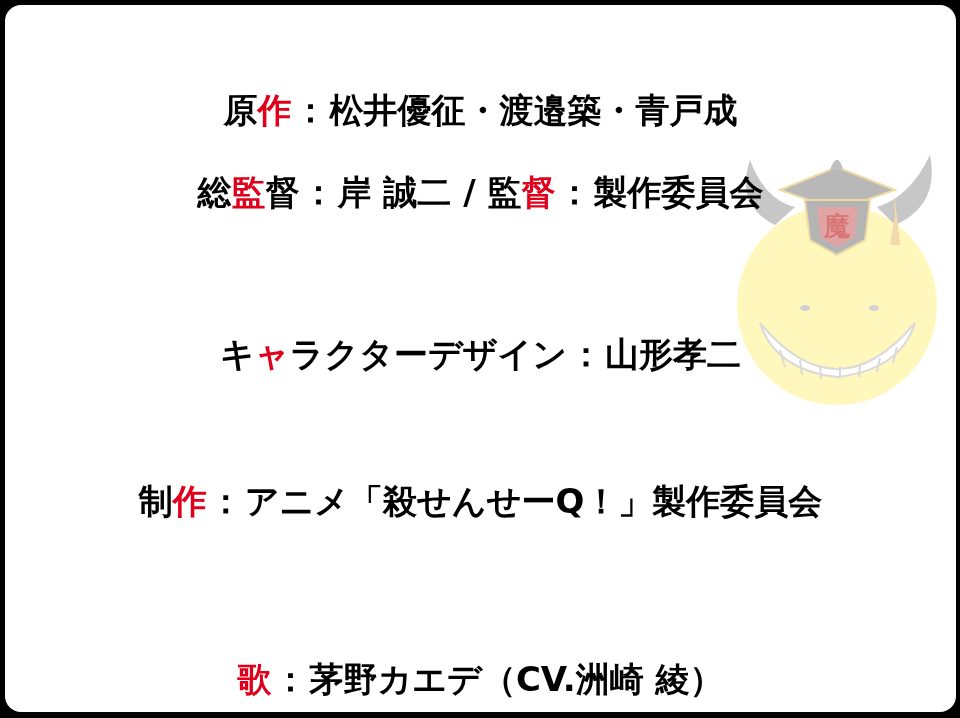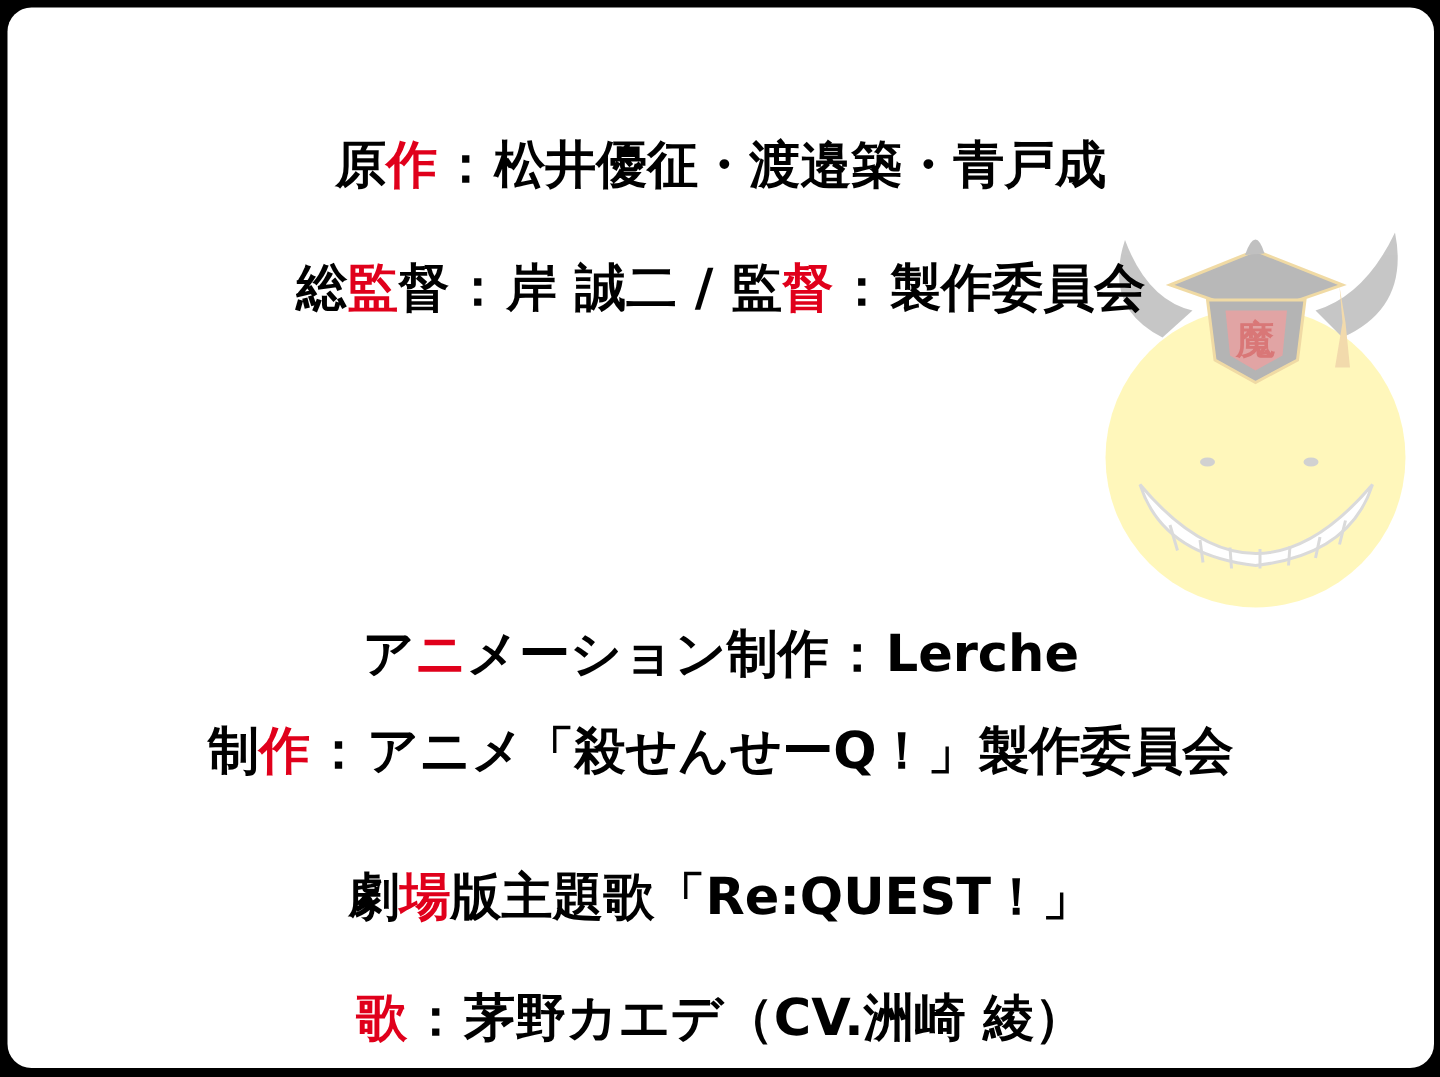--- a/index.html
+++ b/index.html
@@ -58,31 +58,28 @@
 
     <div class="line" style="top:45px">
       <span>原</span><span class="red">作</span><span></span><span class="sep">：</span><span>松井優征・渡邉築・青戸成</span>
     </div>
 
     <div class="line" style="top:127px">
       <span>総</span><span class="red">監</span><span>督</span><span class="sep">：</span><span>岸 誠二 / </span><span>監</span><span class="red">督</span><span></span><span class="sep">：</span><span>製作委員会</span>
     </div>
 
 
+    <div class="line" style="top:289px">
+      <span>キ</span><span class="red">ャ</span><span>ラクターデザイン</span><span class="sep">：</span><span>山形孝二</span>
+    </div>
 
-    <div class="line" style="top:371px">
-      <span>ア</span><span class="red">ニ</span><span>メーション制作</span><span class="sep">：</span><span>Lerche</span>
-    </div>
 
     <div class="line" style="top:436px">
       <span>制</span><span class="red">作</span><span></span><span class="sep">：</span><span>アニメ「殺せんせーQ！」製作委員会</span>
     </div>
 
-    <div class="line" style="top:533px">
-      <span>劇</span><span class="red">場</span><span>版主題歌</span><span></span><span>「Re:QUEST！」</span>
-    </div>
 
     <div class="line" style="top:614px">
       <span></span><span class="red">歌</span><span></span><span class="sep">：</span><span>茅野カエデ（CV.洲崎 綾）</span>
     </div>
 
   </div>
 </div>
 
 </body></html>

